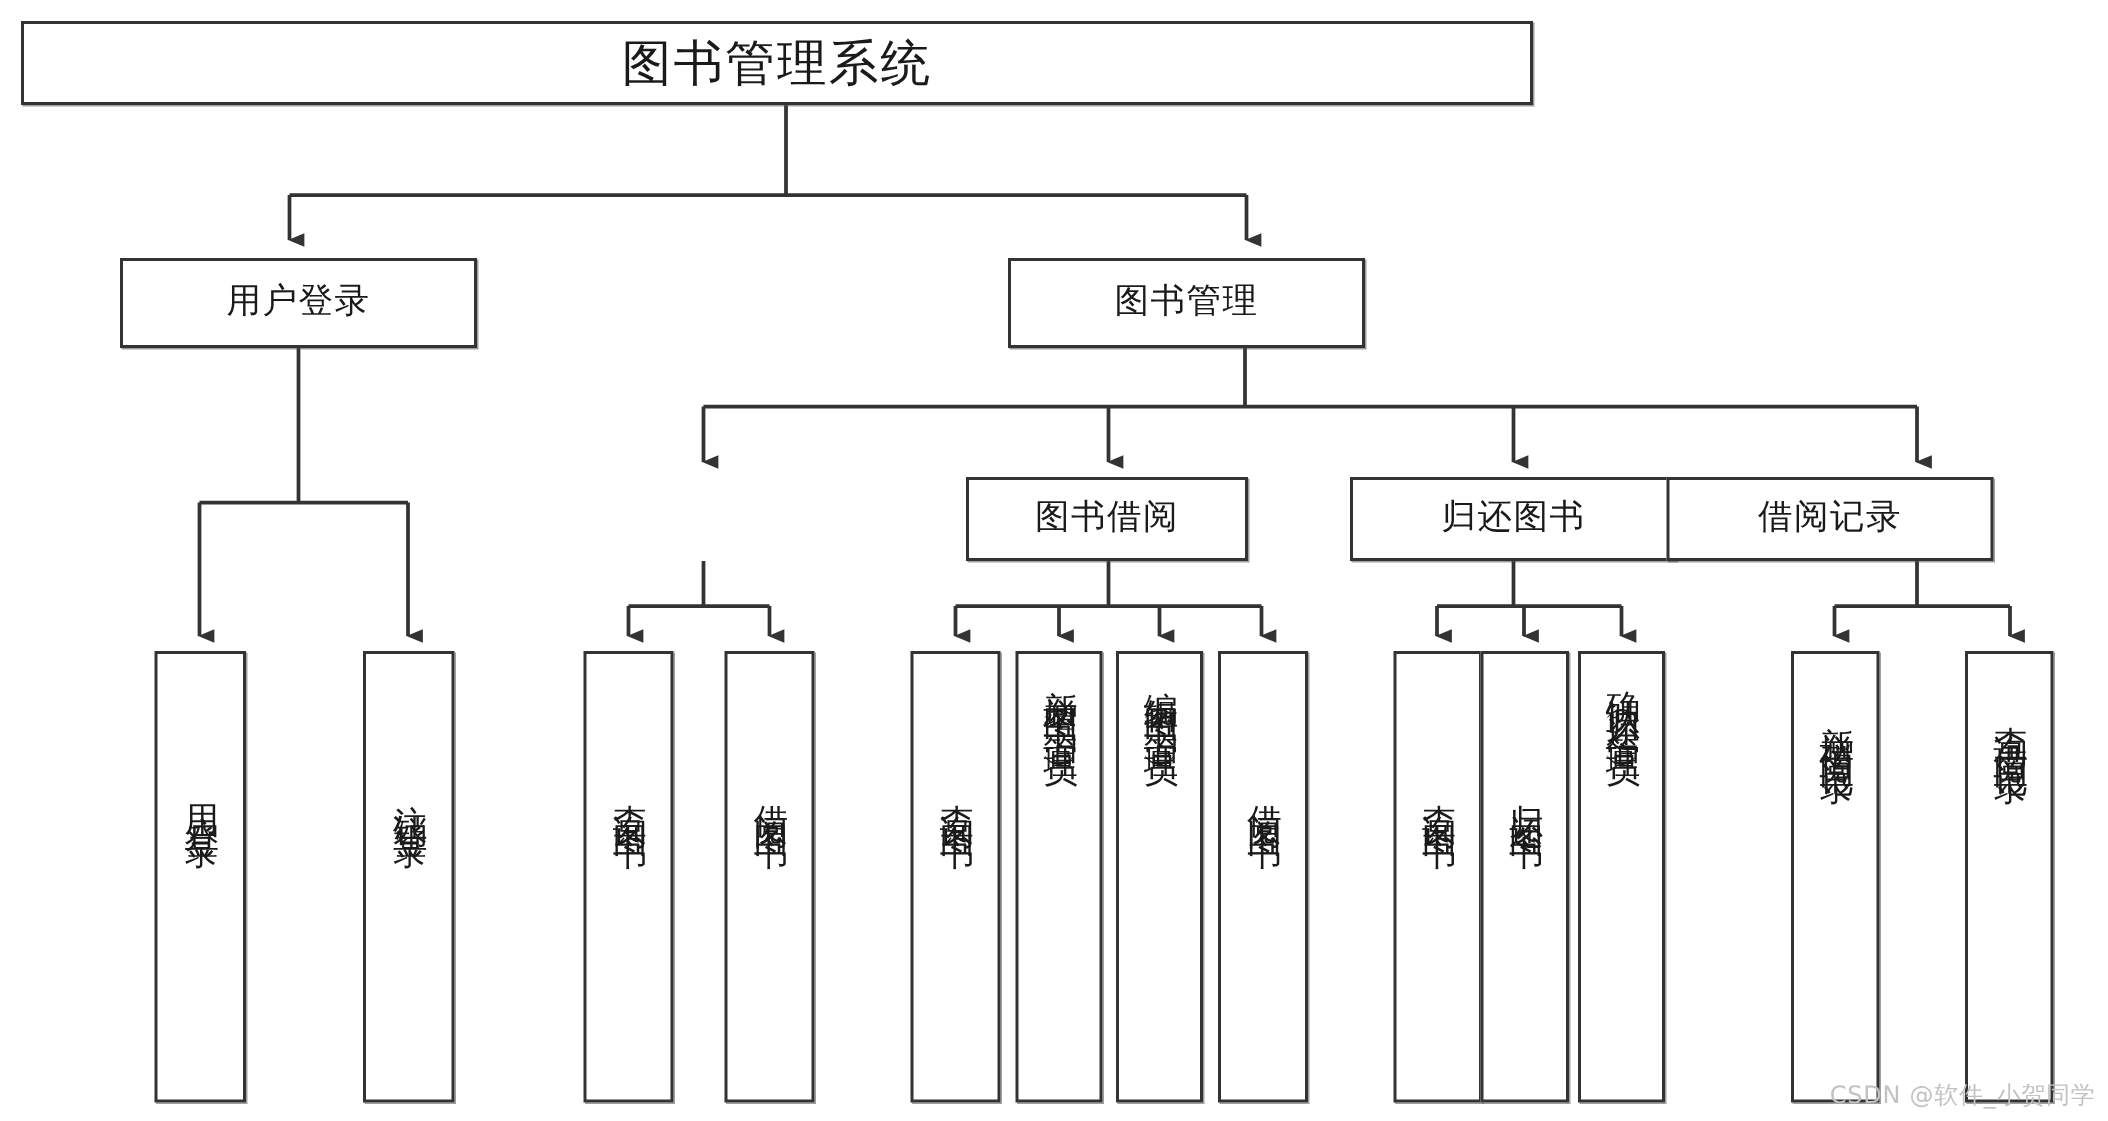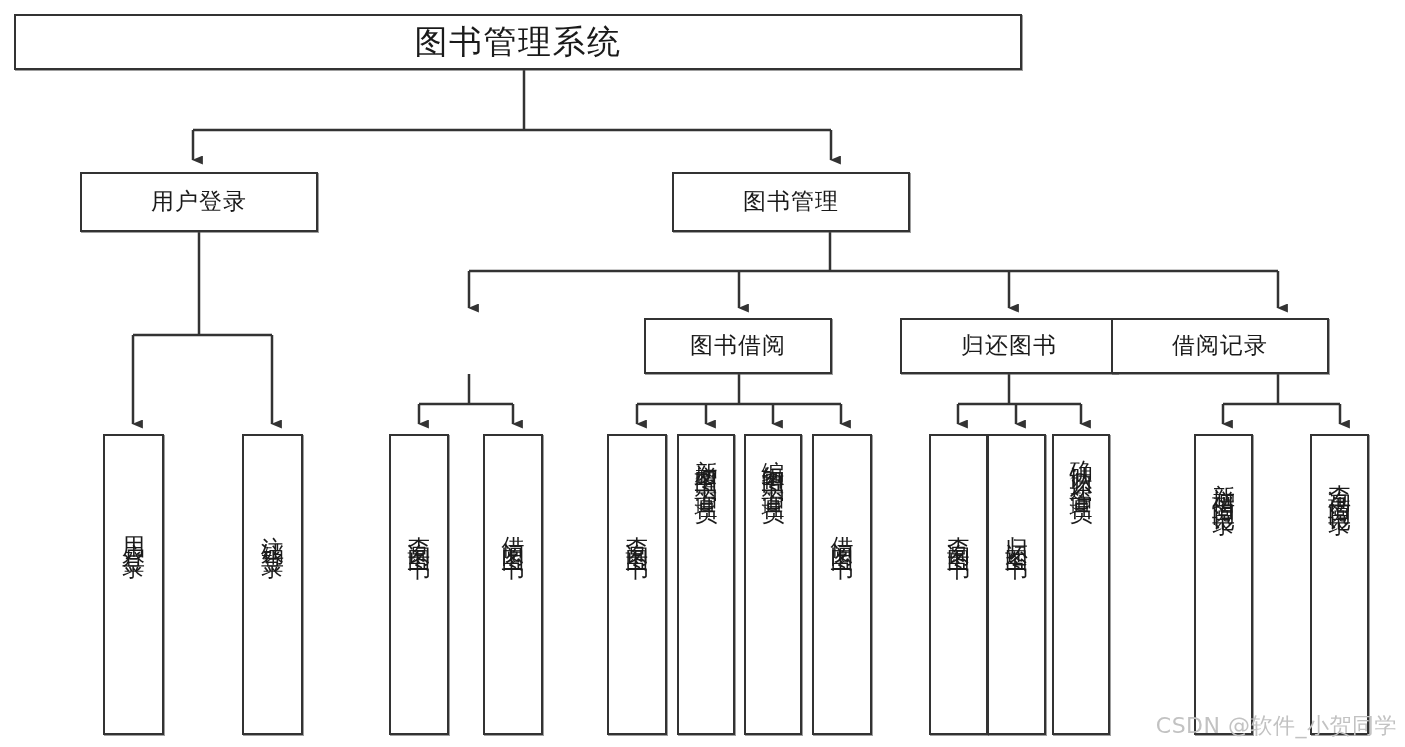--- a/index.html
+++ b/index.html
@@ -66,21 +66,21 @@
     line-height: 1;
     white-space: nowrap;
   }
   .node.v.tall .label {
     letter-spacing: 6px;
   }
   #watermark {
     position: absolute;
     right: 8px;
     bottom: 6px;
-    font-size: 22px;
+    font-size: 16px;
     color: #c2c2c2;
     letter-spacing: 0.5px;
     white-space: nowrap;
     user-select: none;
   }
 </style>
 </head>
 <body>
 
 <div id="canvas">

